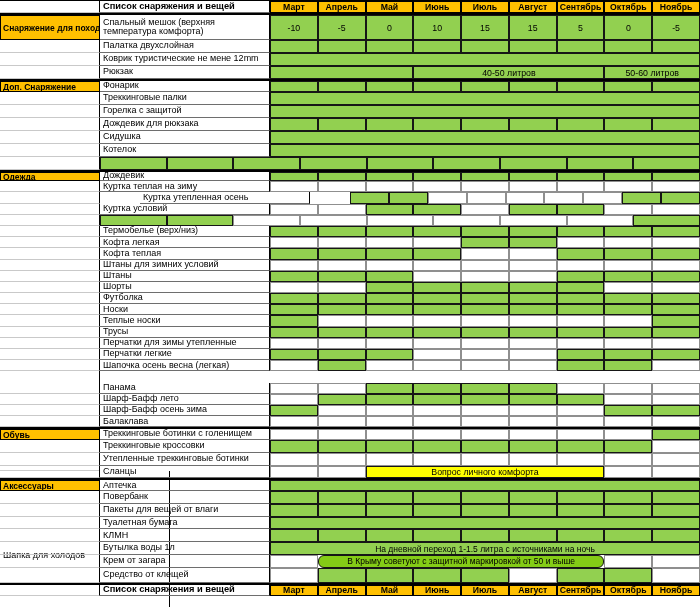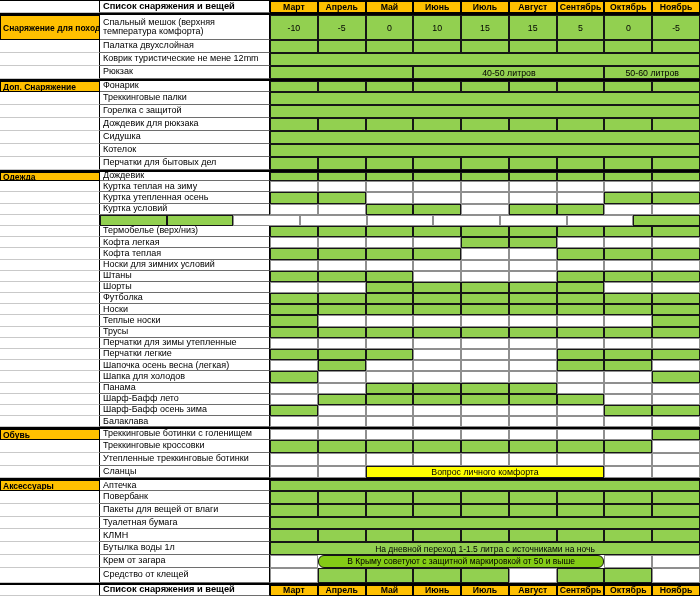--- a/index.html
+++ b/index.html
@@ -144,21 +144,20 @@
       </div>
       <div class="row" style="height: 13px;">
         <div class="cat"></div>
         <div class="label">Котелок</div>
         <div class="months">
           <div class="seg g" style="grid-column: 1 / span 9; background: rgb(146, 208, 80);"></div>
         </div>
       </div>
       <div class="row" style="height: 13px;">
         <div class="cat"></div>
-        <div class="label">Перчатки для бытовых дел</div>
         <div class="months">
           <div class="seg g" style="grid-column: 1 / span 1; background: rgb(146, 208, 80);"></div>
           <div class="seg g" style="grid-column: 2 / span 1; background: rgb(146, 208, 80);"></div>
           <div class="seg g" style="grid-column: 3 / span 1; background: rgb(146, 208, 80);"></div>
           <div class="seg g" style="grid-column: 4 / span 1; background: rgb(146, 208, 80);"></div>
           <div class="seg g" style="grid-column: 5 / span 1; background: rgb(146, 208, 80);"></div>
           <div class="seg g" style="grid-column: 6 / span 1; background: rgb(146, 208, 80);"></div>
           <div class="seg g" style="grid-column: 7 / span 1; background: rgb(146, 208, 80);"></div>
           <div class="seg g" style="grid-column: 8 / span 1; background: rgb(146, 208, 80);"></div>
           <div class="seg g" style="grid-column: 9 / span 1; background: rgb(146, 208, 80);"></div>
@@ -187,21 +186,21 @@
           <div class="seg w" style="grid-column: 2 / span 1; background: rgb(255, 255, 255);"></div>
           <div class="seg w" style="grid-column: 3 / span 1; background: rgb(255, 255, 255);"></div>
           <div class="seg w" style="grid-column: 4 / span 1; background: rgb(255, 255, 255);"></div>
           <div class="seg w" style="grid-column: 5 / span 1; background: rgb(255, 255, 255);"></div>
           <div class="seg w" style="grid-column: 6 / span 1; background: rgb(255, 255, 255);"></div>
           <div class="seg w" style="grid-column: 7 / span 1; background: rgb(255, 255, 255);"></div>
           <div class="seg w" style="grid-column: 8 / span 1; background: rgb(255, 255, 255);"></div>
           <div class="seg w" style="grid-column: 9 / span 1; background: rgb(255, 255, 255);"></div>
         </div>
       </div>
-      <div class="row" style="height: 11.2px;">
+      <div class="row" style="height: 11.2px; gap: 40px;">
         <div class="cat"></div>
         <div class="label">Куртка утепленная осень</div>
         <div class="months">
           <div class="seg g" style="grid-column: 1 / span 1; background: rgb(146, 208, 80);"></div>
           <div class="seg g" style="grid-column: 2 / span 1; background: rgb(146, 208, 80);"></div>
           <div class="seg w" style="grid-column: 3 / span 1; background: rgb(255, 255, 255);"></div>
           <div class="seg w" style="grid-column: 4 / span 1; background: rgb(255, 255, 255);"></div>
           <div class="seg w" style="grid-column: 5 / span 1; background: rgb(255, 255, 255);"></div>
           <div class="seg w" style="grid-column: 6 / span 1; background: rgb(255, 255, 255);"></div>
           <div class="seg w" style="grid-column: 7 / span 1; background: rgb(255, 255, 255);"></div>
@@ -278,21 +277,21 @@
           <div class="seg g" style="grid-column: 4 / span 1; background: rgb(146, 208, 80);"></div>
           <div class="seg w" style="grid-column: 5 / span 1; background: rgb(255, 255, 255);"></div>
           <div class="seg w" style="grid-column: 6 / span 1; background: rgb(255, 255, 255);"></div>
           <div class="seg g" style="grid-column: 7 / span 1; background: rgb(146, 208, 80);"></div>
           <div class="seg g" style="grid-column: 8 / span 1; background: rgb(146, 208, 80);"></div>
           <div class="seg g" style="grid-column: 9 / span 1; background: rgb(146, 208, 80);"></div>
         </div>
       </div>
       <div class="row" style="height: 11.2px;">
         <div class="cat"></div>
-        <div class="label">Носки для зимних условий</div>
+        <div class="label">Штаны для зимних условий</div>
         <div class="months">
           <div class="seg w" style="grid-column: 1 / span 1; background: rgb(255, 255, 255);"></div>
           <div class="seg w" style="grid-column: 2 / span 1; background: rgb(255, 255, 255);"></div>
           <div class="seg w" style="grid-column: 3 / span 1; background: rgb(255, 255, 255);"></div>
           <div class="seg w" style="grid-column: 4 / span 1; background: rgb(255, 255, 255);"></div>
           <div class="seg w" style="grid-column: 5 / span 1; background: rgb(255, 255, 255);"></div>
           <div class="seg w" style="grid-column: 6 / span 1; background: rgb(255, 255, 255);"></div>
           <div class="seg w" style="grid-column: 7 / span 1; background: rgb(255, 255, 255);"></div>
           <div class="seg w" style="grid-column: 8 / span 1; background: rgb(255, 255, 255);"></div>
           <div class="seg w" style="grid-column: 9 / span 1; background: rgb(255, 255, 255);"></div>
@@ -426,21 +425,21 @@
           <div class="seg g" style="grid-column: 2 / span 1; background: rgb(146, 208, 80);"></div>
           <div class="seg w" style="grid-column: 3 / span 1; background: rgb(255, 255, 255);"></div>
           <div class="seg w" style="grid-column: 4 / span 1; background: rgb(255, 255, 255);"></div>
           <div class="seg w" style="grid-column: 5 / span 1; background: rgb(255, 255, 255);"></div>
           <div class="seg w" style="grid-column: 6 / span 1; background: rgb(255, 255, 255);"></div>
           <div class="seg g" style="grid-column: 7 / span 1; background: rgb(146, 208, 80);"></div>
           <div class="seg g" style="grid-column: 8 / span 1; background: rgb(146, 208, 80);"></div>
           <div class="seg w" style="grid-column: 9 / span 1; background: rgb(255, 255, 255);"></div>
         </div>
       </div>
-      <div class="row" style="height: 11.2px;">
+      <div class="row" style="height: 11.2px; flex-direction: column;">
         <div class="cat"></div>
         <div class="label">Шапка для холодов</div>
         <div class="months">
           <div class="seg g" style="grid-column: 1 / span 1; background: rgb(146, 208, 80);"></div>
           <div class="seg w" style="grid-column: 2 / span 1; background: rgb(255, 255, 255);"></div>
           <div class="seg w" style="grid-column: 3 / span 1; background: rgb(255, 255, 255);"></div>
           <div class="seg w" style="grid-column: 4 / span 1; background: rgb(255, 255, 255);"></div>
           <div class="seg w" style="grid-column: 5 / span 1; background: rgb(255, 255, 255);"></div>
           <div class="seg w" style="grid-column: 6 / span 1; background: rgb(255, 255, 255);"></div>
           <div class="seg w" style="grid-column: 7 / span 1; background: rgb(255, 255, 255);"></div>

